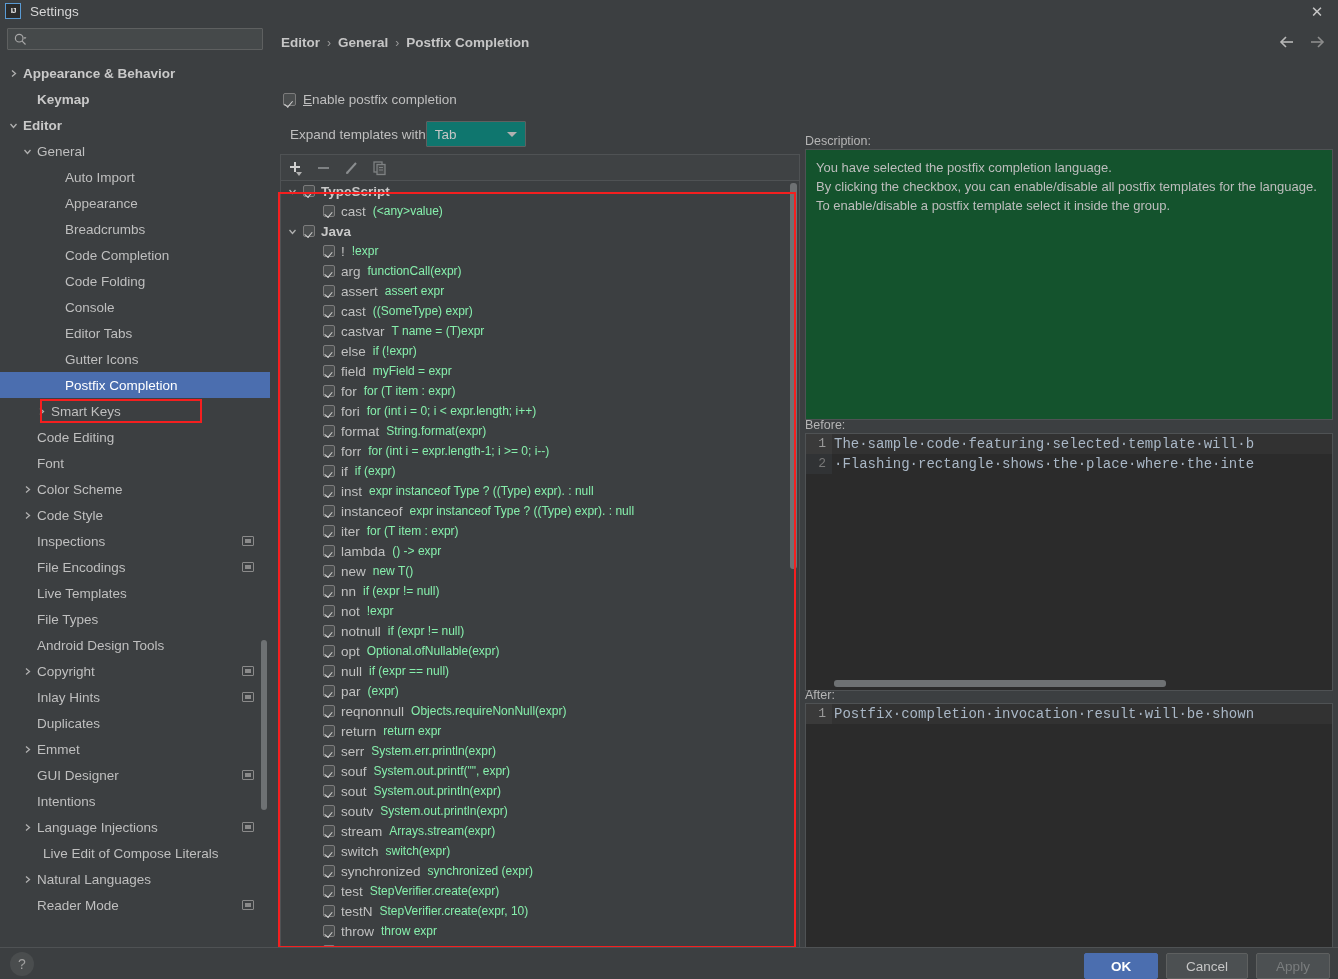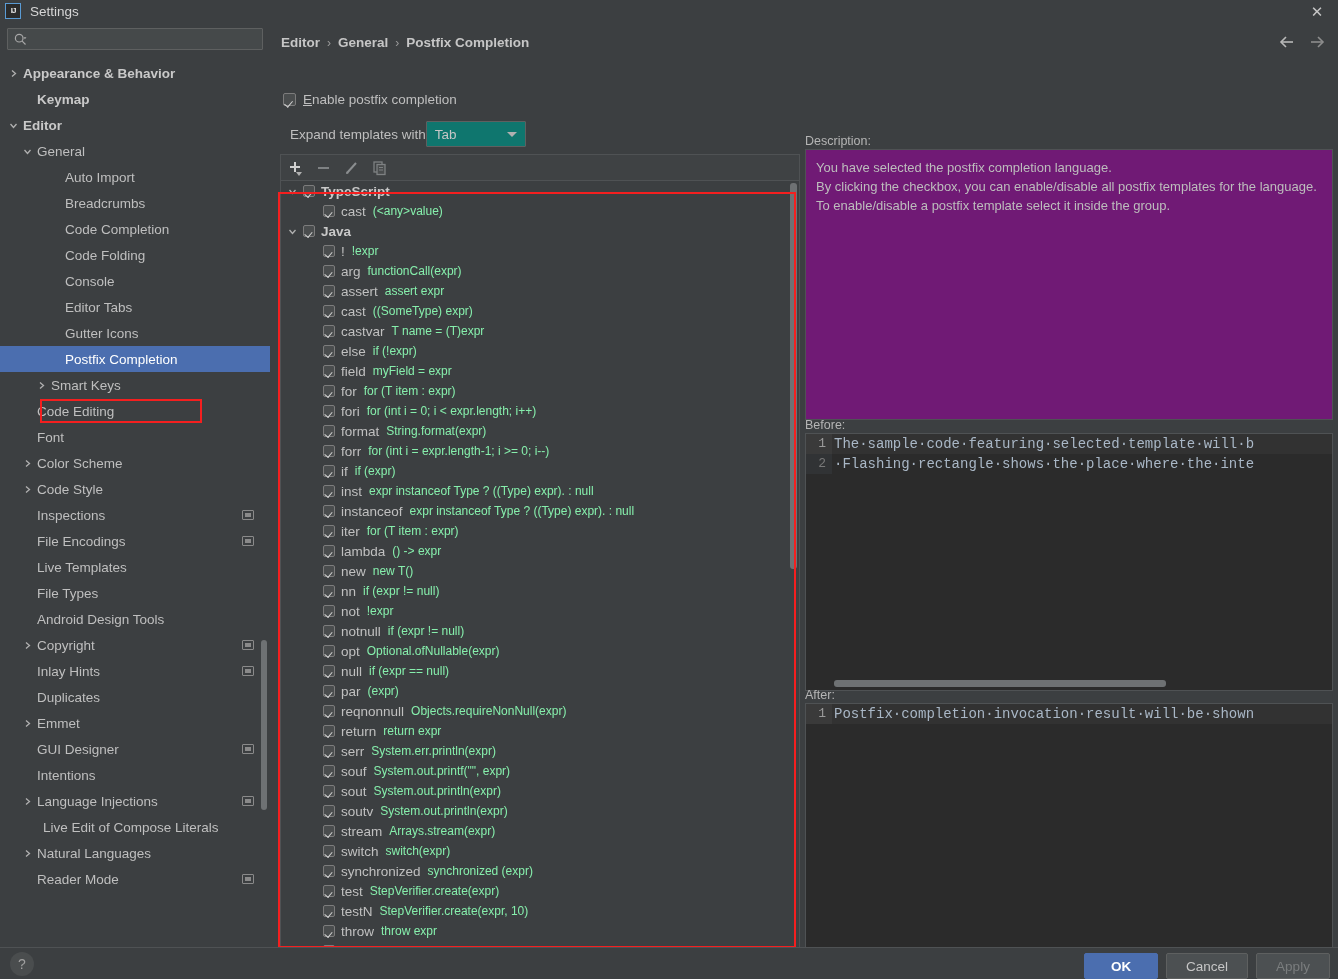--- a/index.html
+++ b/index.html
@@ -162,21 +162,21 @@
     border-radius: 3px;
   }
   .red-box-list {
     position: absolute; border: 2px solid #f41f1f; pointer-events: none;
     left: 278px; top: 192px; width: 518px; height: 756px;
   }
 
   
   .rc-label { position: absolute; font-size: 12.5px; color: #b5b5b5; }
   .rc-box {
-    position: absolute; background: #701a75; border: 1px solid #4f5254;
+    position: absolute; background: #14532d; border: 1px solid #4f5254;
   }
   .desc-text {
     padding: 8px 10px; font-size: 13px; color: #bdbdbd; line-height: 19px;
   }
   .code-box {
     position: absolute; background: #2b2b2b; border: 1px solid #4f5254;
     overflow: hidden;
   }
   .code-line {
     display: flex; align-items: flex-start; height: 20px;
@@ -261,20 +261,24 @@
           </div>
           <div class="tree-row" style="padding-left: 22px;">
             <svg class="chev" viewBox="0 0 11 11">
               <polyline points="2.5,4 5.5,7.5 8.5,4" fill="none" stroke="#b0b0b0" stroke-width="1.3"></polyline>
             </svg>
             <span class="lbl">General</span>
           </div>
           <div class="tree-row" style="padding-left: 50px;">
             <span class="chev"></span>
             <span class="lbl">Auto Import</span>
+          </div>
+          <div class="tree-row" style="padding-left: 50px;">
+            <span class="chev"></span>
+            <span class="lbl">Appearance</span>
           </div>
           <div class="tree-row" style="padding-left: 50px;">
             <span class="chev"></span>
             <span class="lbl">Breadcrumbs</span>
           </div>
           <div class="tree-row" style="padding-left: 50px;">
             <span class="chev"></span>
             <span class="lbl">Code Completion</span>
           </div>
           <div class="tree-row" style="padding-left: 50px;">

